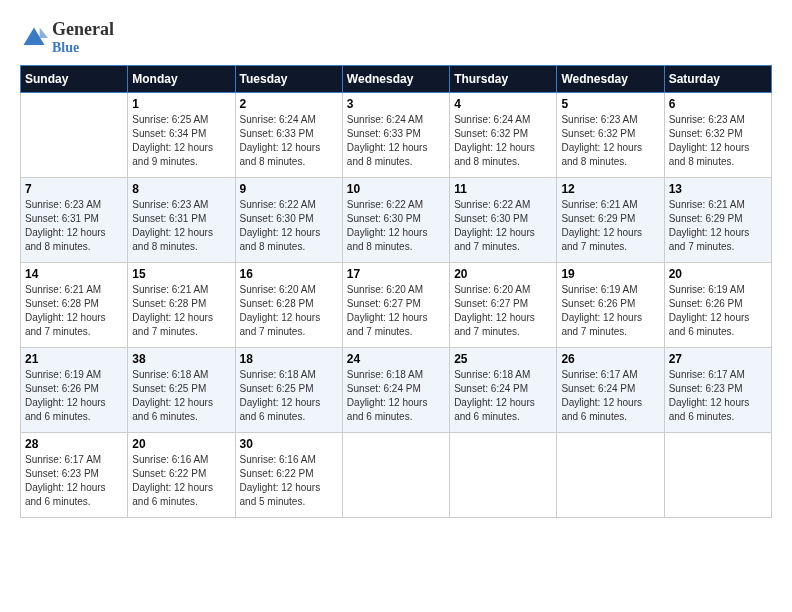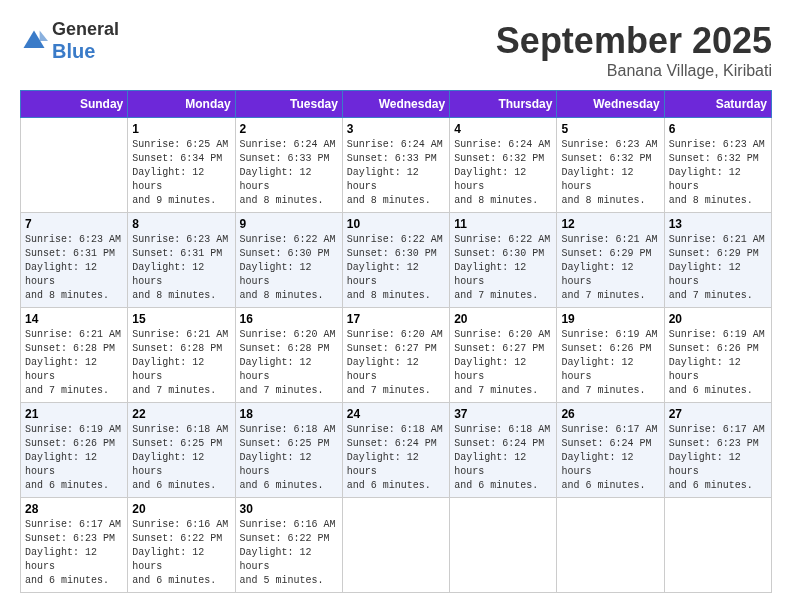--- a/index.html
+++ b/index.html
@@ -18,28 +18,29 @@
     }
     .logo {
       display: flex;
       align-items: center;
       gap: 4px;
     }
     .logo-text {
       display: flex;
       flex-direction: column;
       line-height: 1.1;
+      font-family: Liberation Serif, serif;
     }
     .logo-general {
       font-size: 18px;
       font-weight: bold;
       color: #333;
     }
     .logo-blue {
-      font-size: 20px;
+      font-size: 14px;
       font-weight: bold;
       color: #3a7bc8;
     }
     .logo-icon {
       width: 28px;
       height: 28px;
     }
     .title-block {
       text-align: right;
     }
@@ -76,54 +77,48 @@
     .day-number {
       font-weight: bold;
       font-size: 12px;
       display: block;
       margin-bottom: 2px;
     }
     .day-info {
       font-size: 10px;
       color: #333;
       line-height: 1.4;
-      font-family: Liberation Mono, monospace;
     }
     .empty-cell {
       background: #f9f9f9;
     }
     tr:nth-child(odd) td {
       background-color: #fff;
     }
     tr:nth-child(even) td {
       background-color: #f0f4fb;
     }
     .calendar thead tr th {
-      background-color: #6d28d9;
-      text-align: right;
+      background-color: #0f172a;
     }
   </style>
 </head>
 <body>
 
 <div class="header">
   <div class="logo">
     <svg class="logo-icon" viewBox="0 0 40 40">
       <polygon points="20,5 35,30 5,30" fill="#3a7bc8"></polygon>
       <polygon points="28,5 40,20 28,20" fill="#3a7bc8" opacity="0.6"></polygon>
     </svg>
     <div class="logo-text">
       <span class="logo-general">General</span>
       <span class="logo-blue">Blue</span>
     </div>
   </div>
-  <div class="title-block">
-    <div class="month-title">September 2025</div>
-    <div class="location">Banana Village, Kiribati</div>
-  </div>
 </div>
 
 <table class="calendar">
   <thead>
     <tr>
     <th>Sunday</th>
         <th>Monday</th>
         <th>Tuesday</th>
         <th>Wednesday</th>
         <th>Thursday</th>
@@ -281,42 +276,42 @@
       </tr>
       <tr>
         <td>
           <span class="day-number">21</span>
           <div class="day-info" style="white-space: pre-line;">Sunrise: 6:19 AM
 Sunset: 6:26 PM
 Daylight: 12 hours
 and 6 minutes.</div>
         </td>
         <td>
-          <span class="day-number">22</span>
+          <span class="day-number">38</span>
           <div class="day-info" style="white-space: pre-line;">Sunrise: 6:18 AM
 Sunset: 6:25 PM
 Daylight: 12 hours
 and 6 minutes.</div>
         </td>
         <td>
           <span class="day-number">18</span>
           <div class="day-info" style="white-space: pre-line;">Sunrise: 6:18 AM
 Sunset: 6:25 PM
 Daylight: 12 hours
 and 6 minutes.</div>
         </td>
         <td>
           <span class="day-number">24</span>
           <div class="day-info" style="white-space: pre-line;">Sunrise: 6:18 AM
 Sunset: 6:24 PM
 Daylight: 12 hours
 and 6 minutes.</div>
         </td>
         <td>
-          <span class="day-number">37</span>
+          <span class="day-number">25</span>
           <div class="day-info" style="white-space: pre-line;">Sunrise: 6:18 AM
 Sunset: 6:24 PM
 Daylight: 12 hours
 and 6 minutes.</div>
         </td>
         <td>
           <span class="day-number">26</span>
           <div class="day-info" style="white-space: pre-line;">Sunrise: 6:17 AM
 Sunset: 6:24 PM
 Daylight: 12 hours

